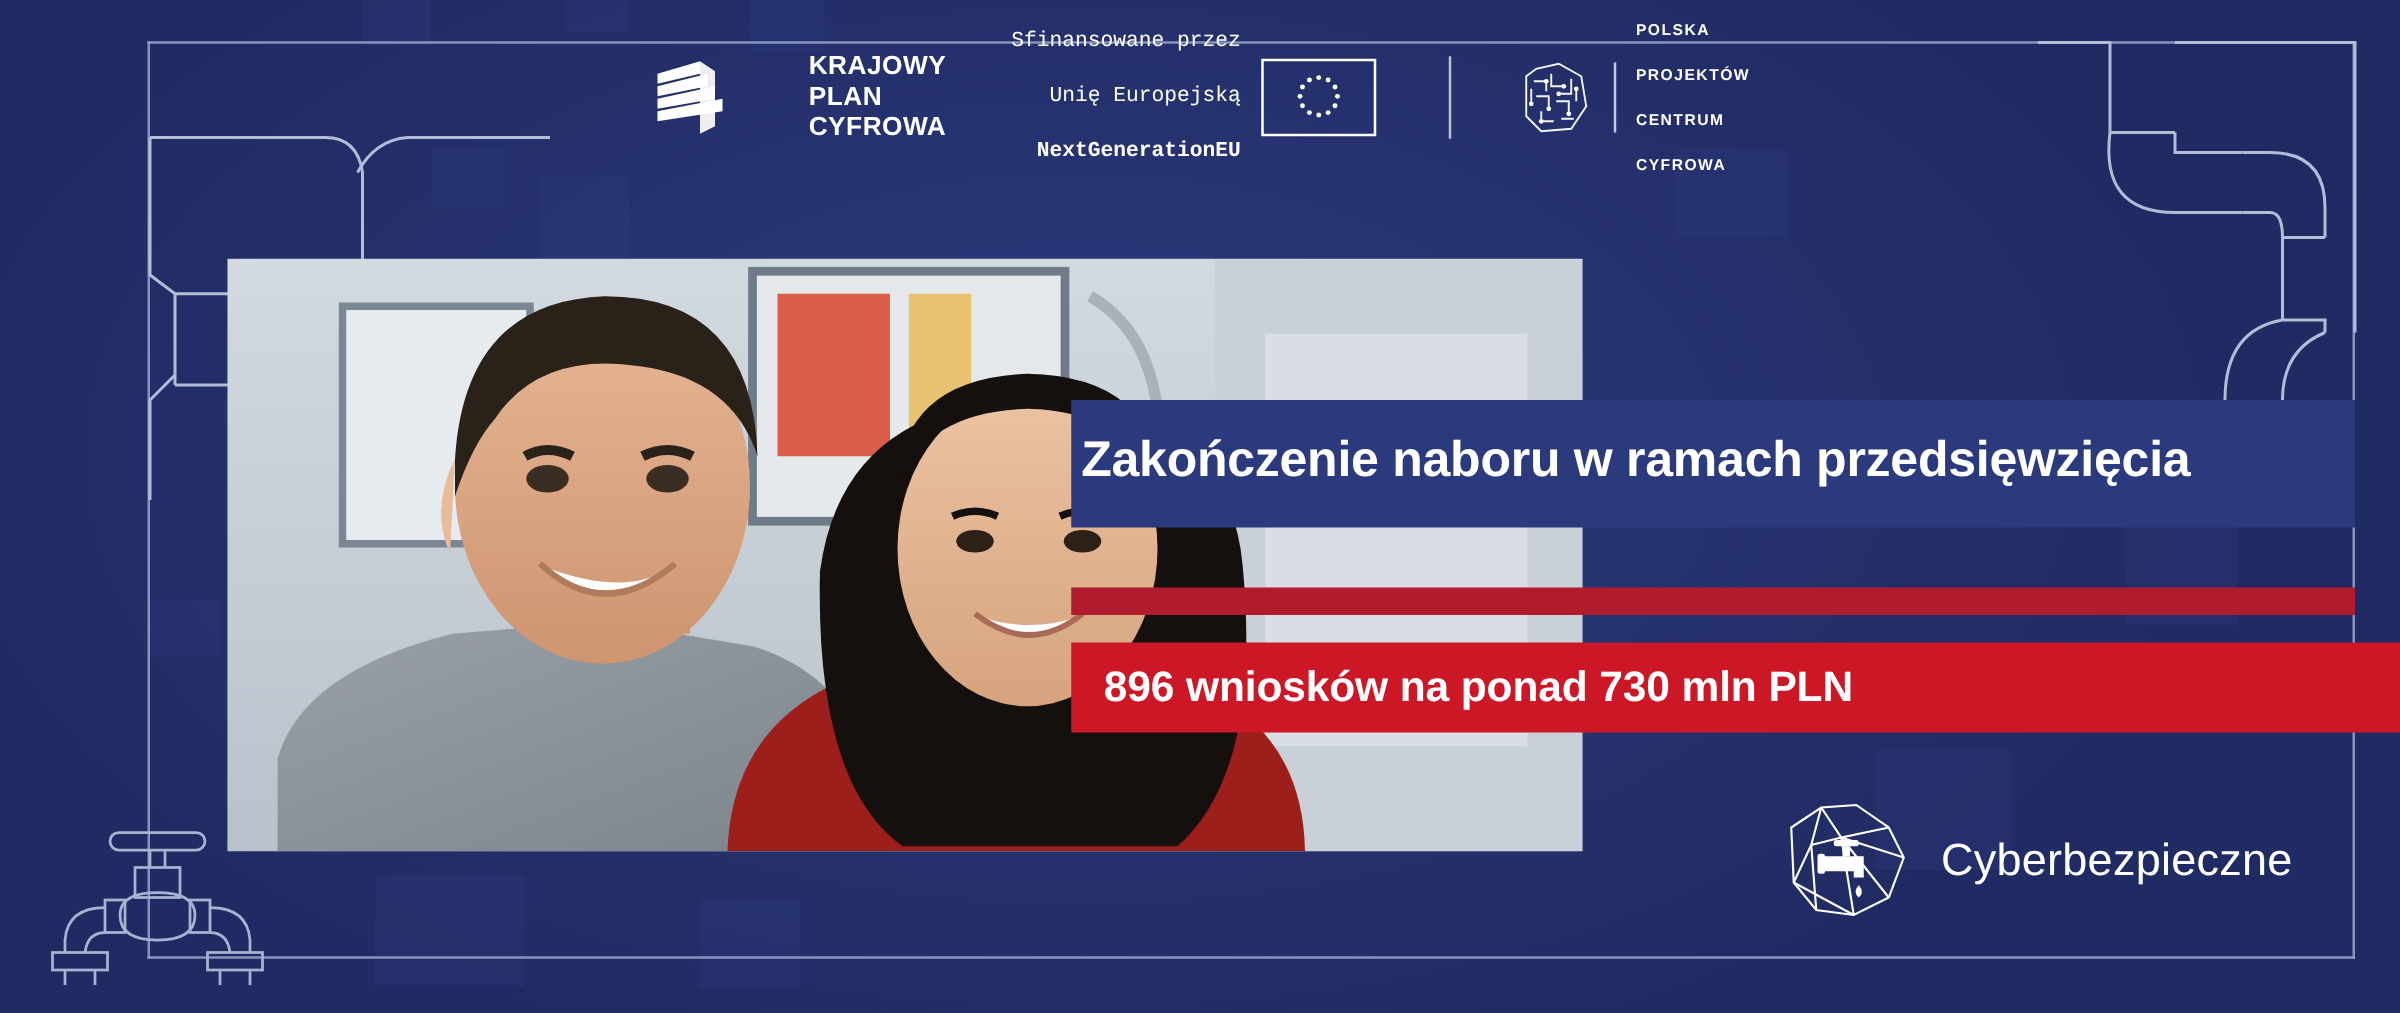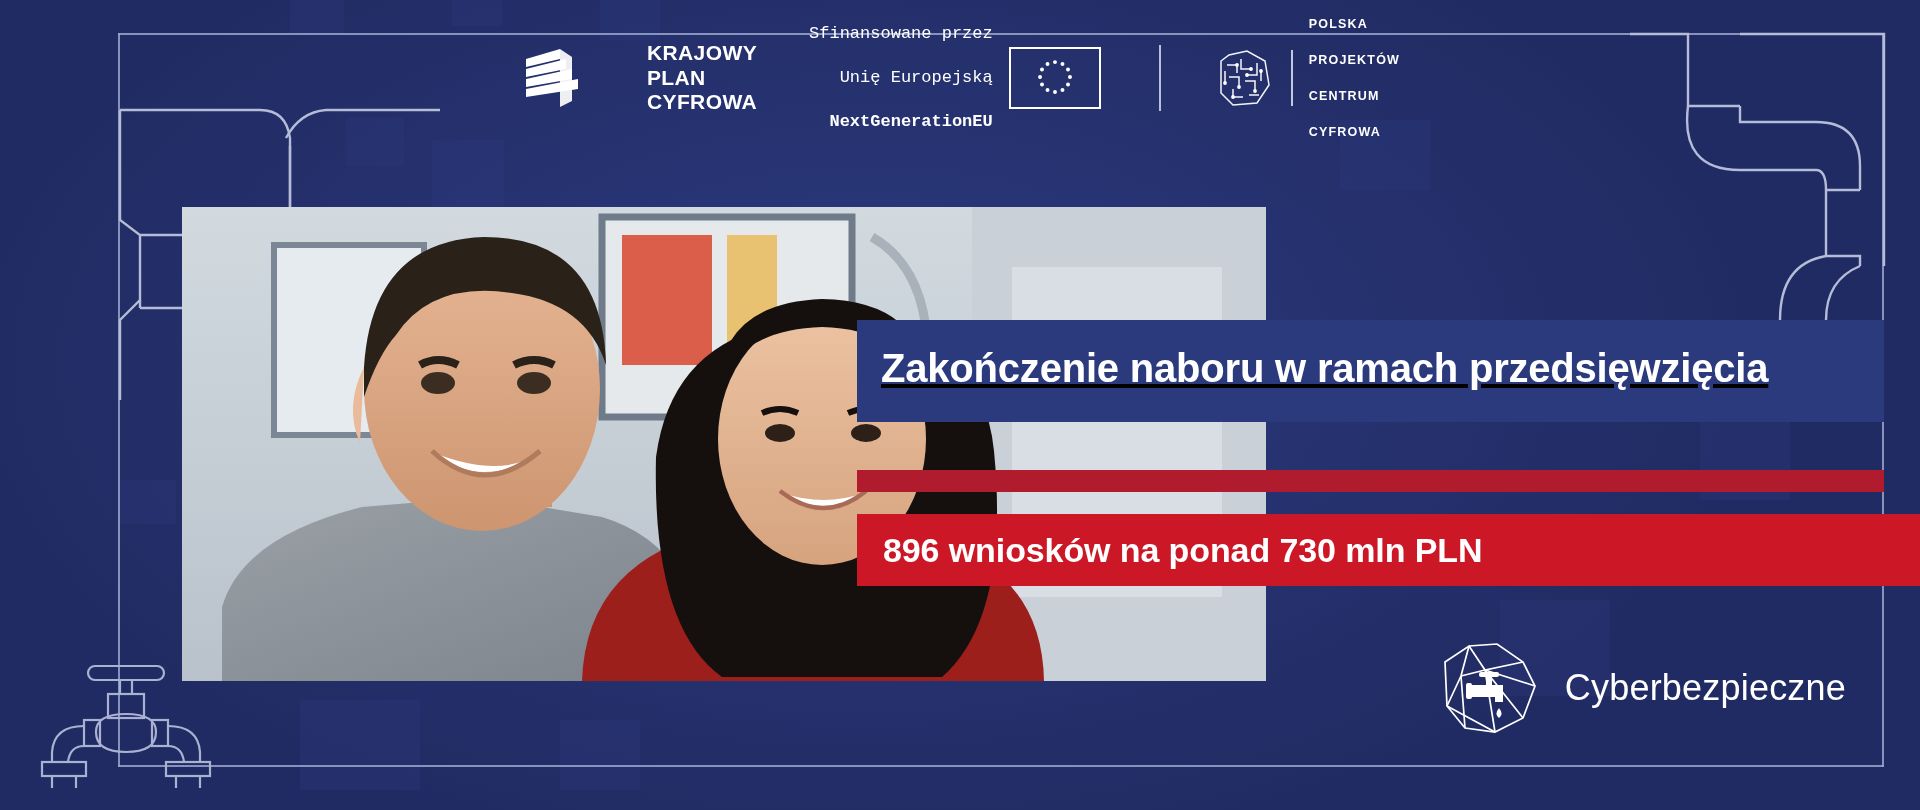--- a/index.html
+++ b/index.html
@@ -65,41 +65,41 @@
   
   .photo {
     position:absolute; left:182px; top:207px; width:1084px; height:474px;
     overflow:hidden; background:#c3cbd4;
   }
   .photo svg { position:absolute; inset:0; width:100%; height:100%; }
 
   
   .headline {
     position:absolute; left:857px; top:320px; width:1027px;
-    background:#2b3a7d; padding:22px 26px 26px 24px;text-decoration:underline;
+    background:#2b3a7d; padding:22px 26px 26px 8px;
   }
   .headline p {
     color:#fff; font-weight:700; font-size:40px; line-height:1.34;
     white-space:nowrap; letter-spacing:-.2px;
   }
   .stripe-dark {
     position:absolute; left:857px; top:470px; width:1027px; height:22px;
     background:#b01b2e;
   }
   .redbar {
     position:absolute; left:857px; top:514px; width:1177px; height:72px;
     background:#cc1826; display:flex; align-items:center; padding-left:26px;
   }
   .redbar span {
     color:#fff; font-weight:700; font-size:34px; letter-spacing:-.1px;
   }
 
   
   .cw-logo {
-    position:absolute; right:74px; bottom:56px;
+    position:absolute; right:86px; bottom:56px;
     display:flex; align-items:center; gap:22px;
   }
   .cw-mark { width:104px; height:104px; }
   .cw-text {
     color:#fff; font-size:36px; line-height:1.22; font-weight:400;
     white-space:pre-line; letter-spacing:.2px;
   }
 </style>
 </head>
 <body>

